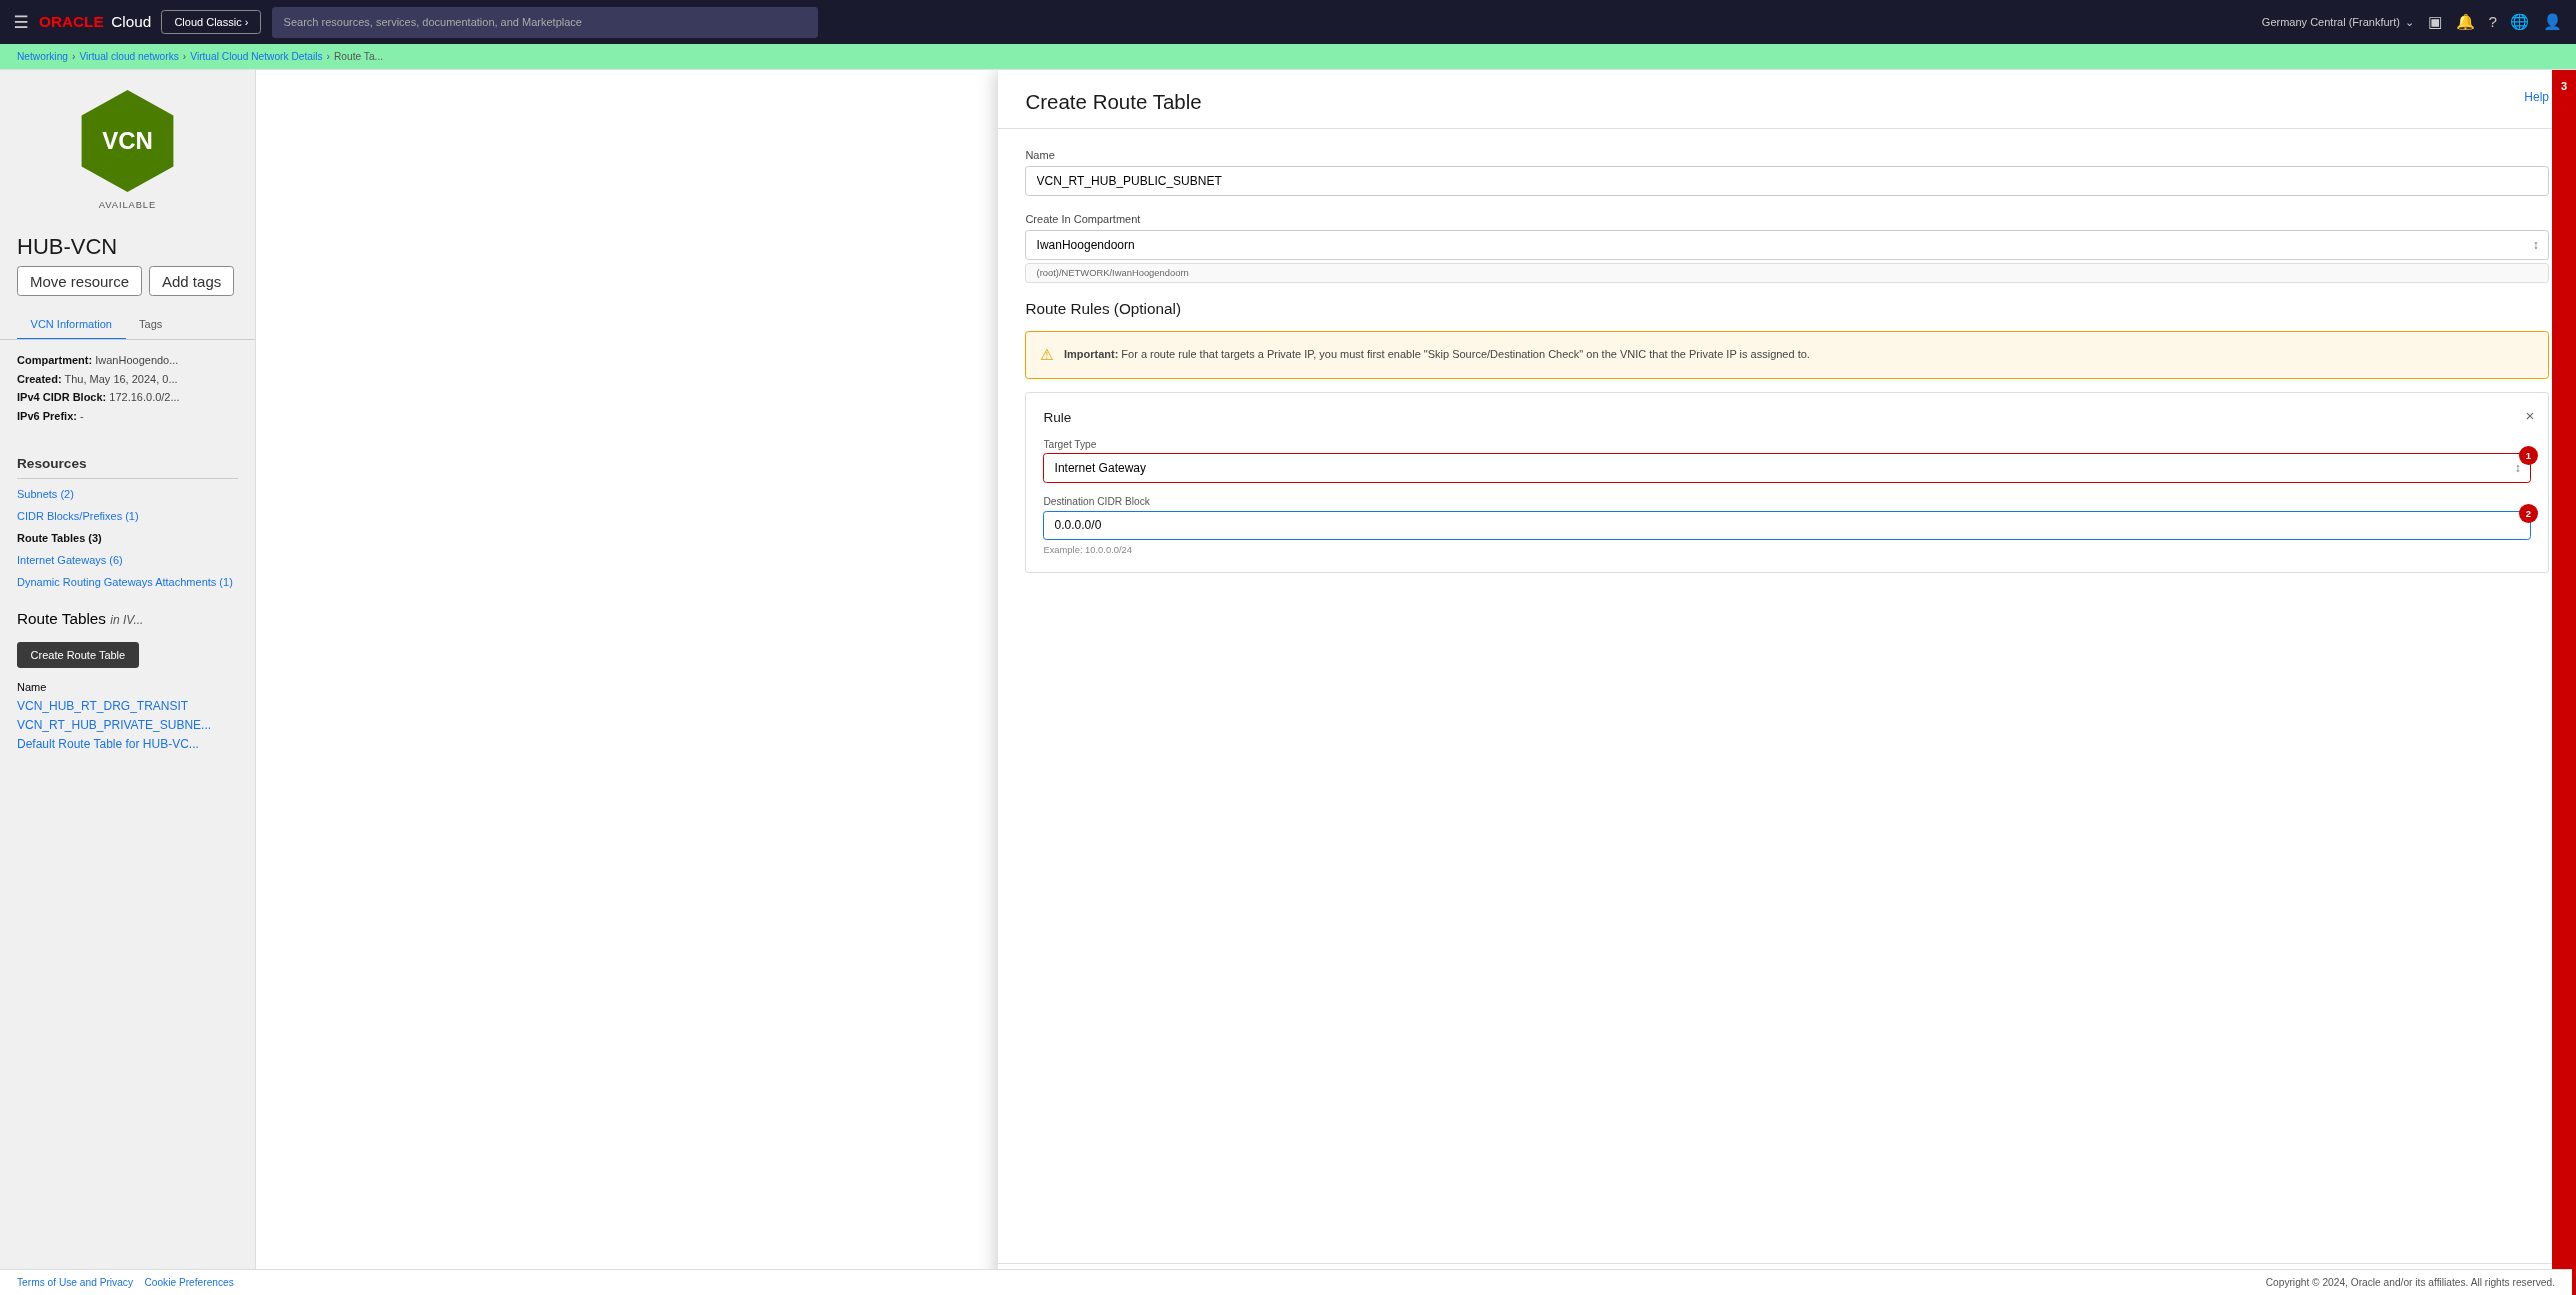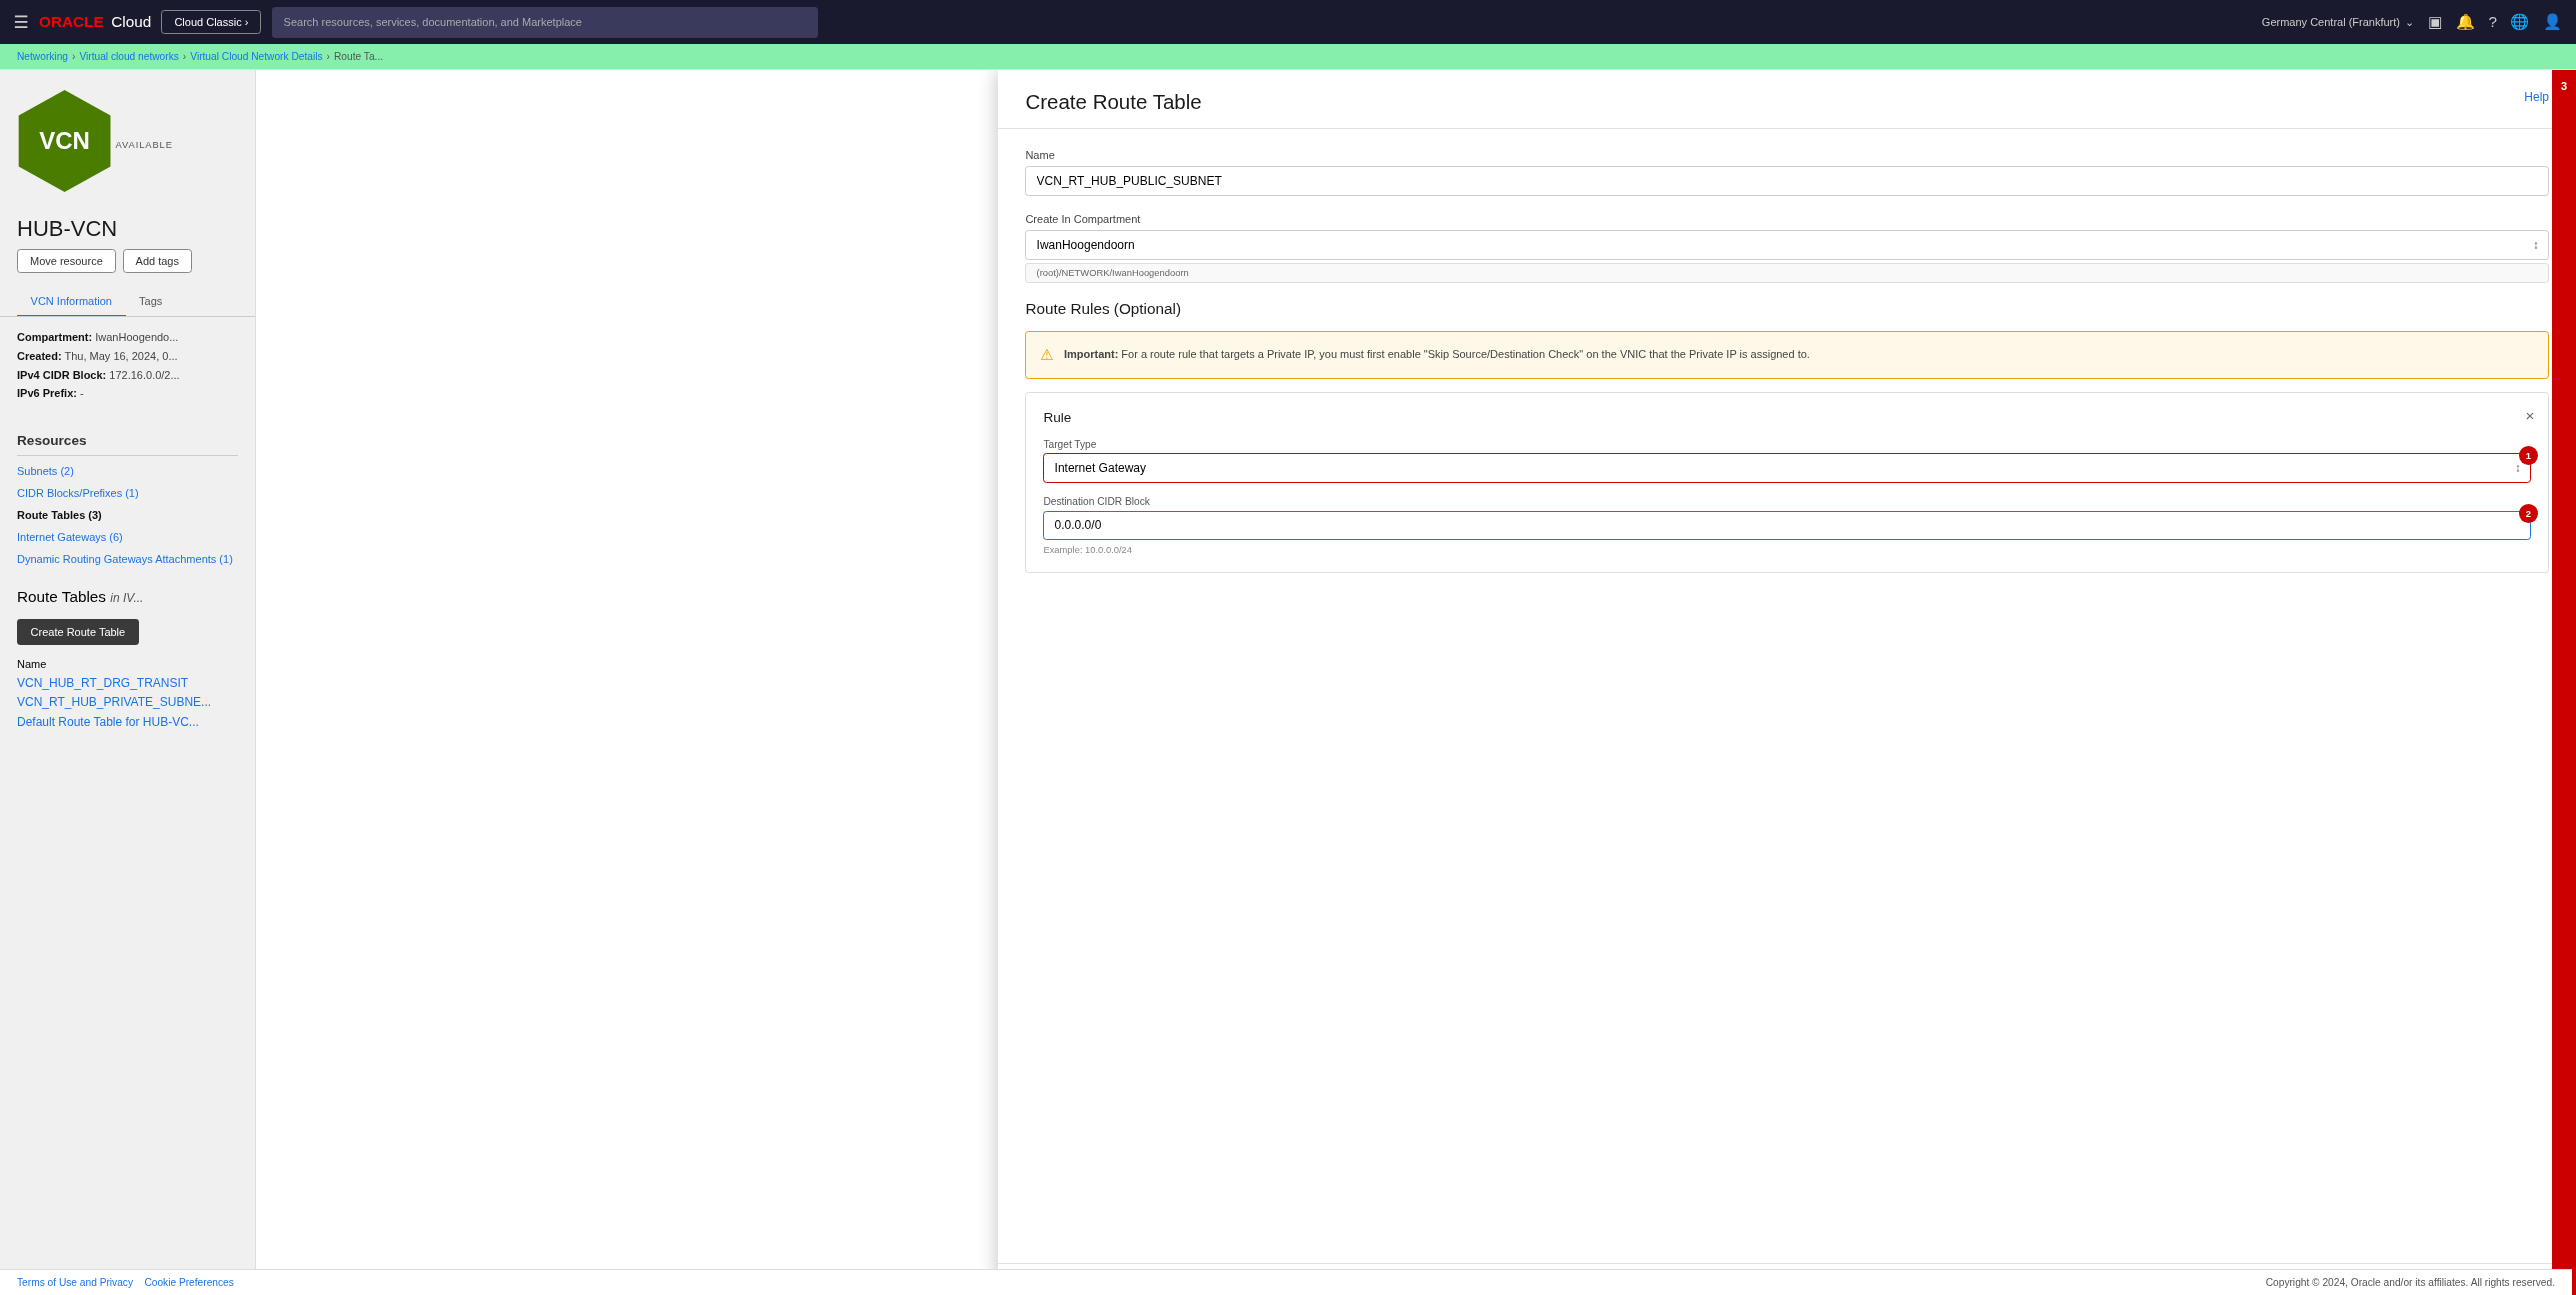--- a/index.html
+++ b/index.html
@@ -42,34 +42,34 @@
     }
     .search-bar::placeholder { color: #aaa; }
     .nav-right { margin-left: auto; display: flex; align-items: center; gap: 13.6px; color: #ccc; font-size: 11px; }
     .region-selector { display: flex; align-items: center; gap: 5.1px; cursor: pointer; }
     .nav-icon { font-size: 15.3px; cursor: pointer; }
 
     
     .layout { display: flex; height: calc(100vh - 44px); position: relative; }
     .left-panel { width: 256px; background: #f0f0f0; border-right: 0.9px solid #ddd; flex-shrink: 0; overflow-y: auto; }
 
-    .vcn-logo-area { display: flex; flex-direction: row; align-items: center; padding: 20.5px 13.6px 13.6px; }
+    .vcn-logo-area { display: flex; flex-direction: column; align-items: center; padding: 20.5px 13.6px 13.6px; }
     .vcn-hexagon {
       width: 102px; height: 102px;
       background: #4a7c00;
       clip-path: polygon(50% 0%, 95% 25%, 95% 75%, 50% 100%, 5% 75%, 5% 25%);
       display: flex; align-items: center; justify-content: center;
       color: white; font-size: 24px; font-weight: bold;
     }
     .vcn-available { font-size: 9.4px; color: #555; margin-top: 6.8px; letter-spacing: 0.9px; }
 
     .vcn-name { font-size: 22px; font-weight: 500; padding: 10.2px 17px 6.8px; color: #1a1a1a; }
     .vcn-actions { display: flex; gap: 6.8px; padding: 0 17px 13.6px; flex-wrap: wrap; }
     .vcn-btn {
-      border: 0.9px solid #888; background: white; padding: 5.1px 12px; border-radius: 3.4px; cursor: pointer; font-size: 11px; color: #333;
+      border: 0.9px solid #888; background: white; padding: 5.1px 12px; border-radius: 3.4px; cursor: pointer; font-size: 15px; color: #333;
     }
 
     .tabs { display: flex; border-bottom: 0.9px solid #ccc; padding: 0 17px; }
     .tab { padding: 8.5px 13.6px; cursor: pointer; font-size: 11px; color: #555; border-bottom: 1.7px solid transparent; }
     .tab.active { color: #1a73e8; border-bottom-color: #1a73e8; font-weight: 500; }
 
     .vcn-info { padding: 13.6px 17px; font-size: 11px; }
     .vcn-info div { margin-bottom: 6.8px; color: #444; }
     .vcn-info strong { color: #111; }
 

